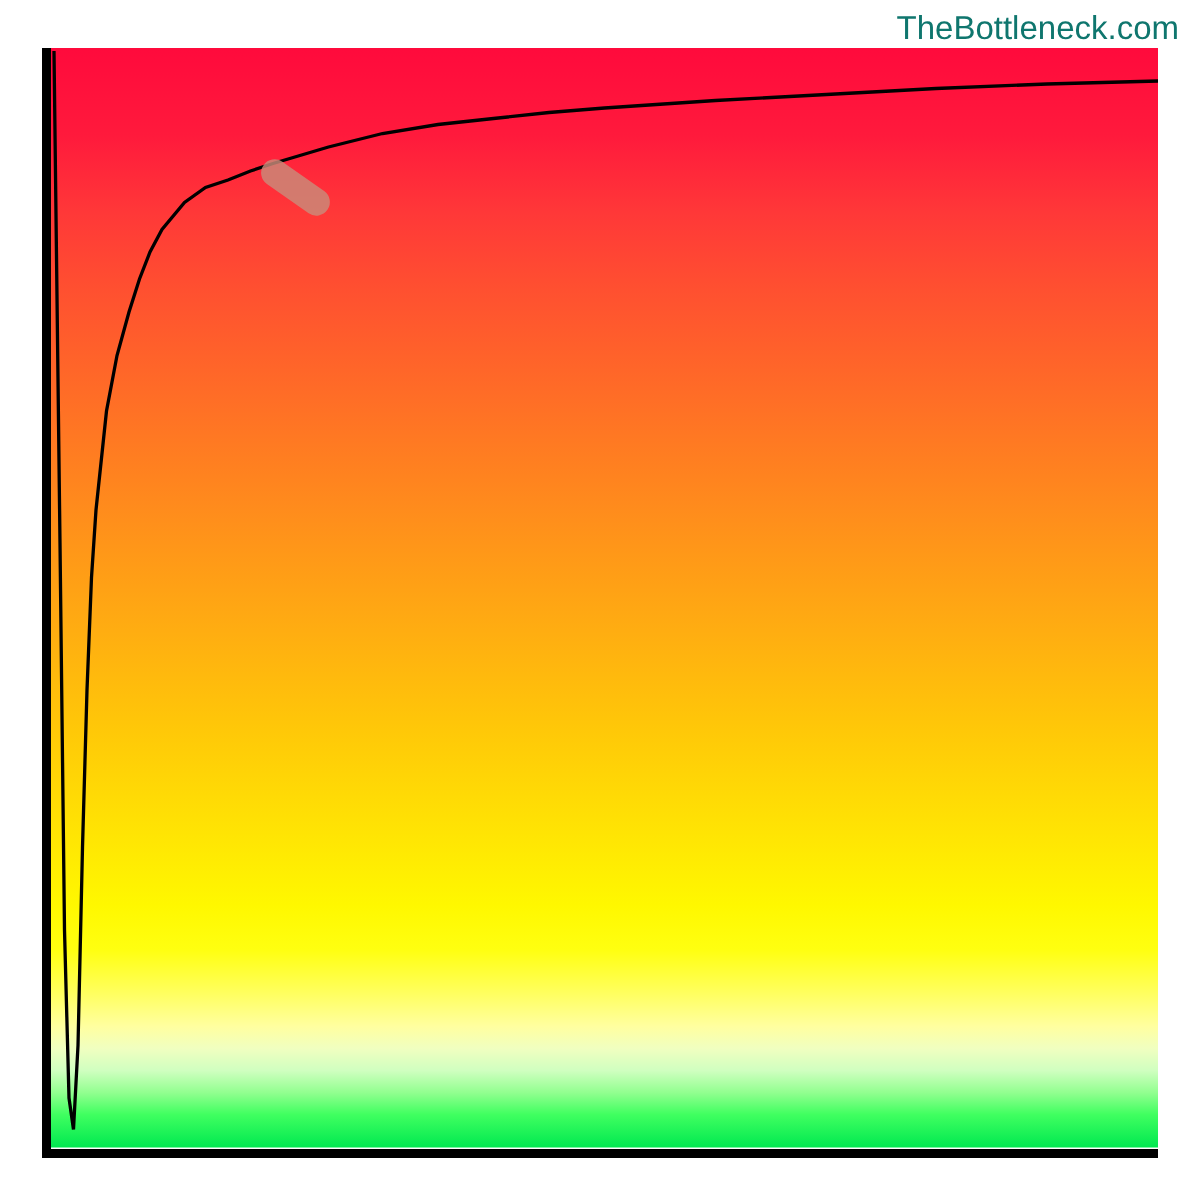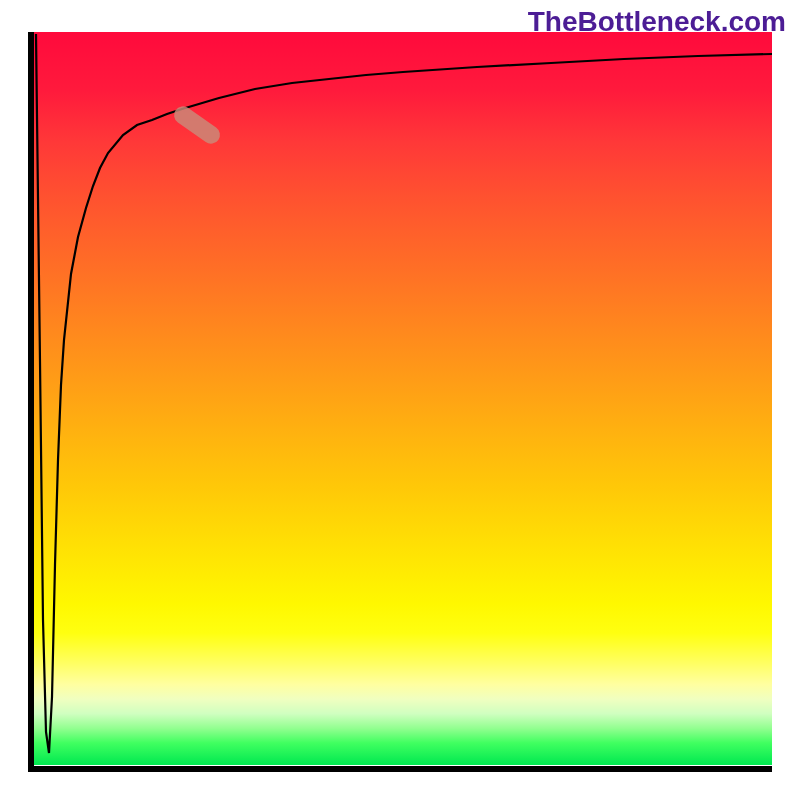--- a/index.html
+++ b/index.html
@@ -11,24 +11,23 @@
       width: 800px;
       height: 800px;
       background: #fff;
       font-family: Arial, sans-serif;
       position: relative;
     }
     .watermark {
       position: absolute;
       top: 6px;
       right: 14px;
-      font-size: 28px;
-      color: #4c1d95;
+      font-size: 22px;
+      color: #0f766e;
       z-index: 10;
-      font-weight: bold;
     }
     .plot-container {
       position: absolute;
       width: 800px;
       height: 800px;
     }
     .axis-y {
       position: absolute;
       left: 28px;
       top: 32px;

